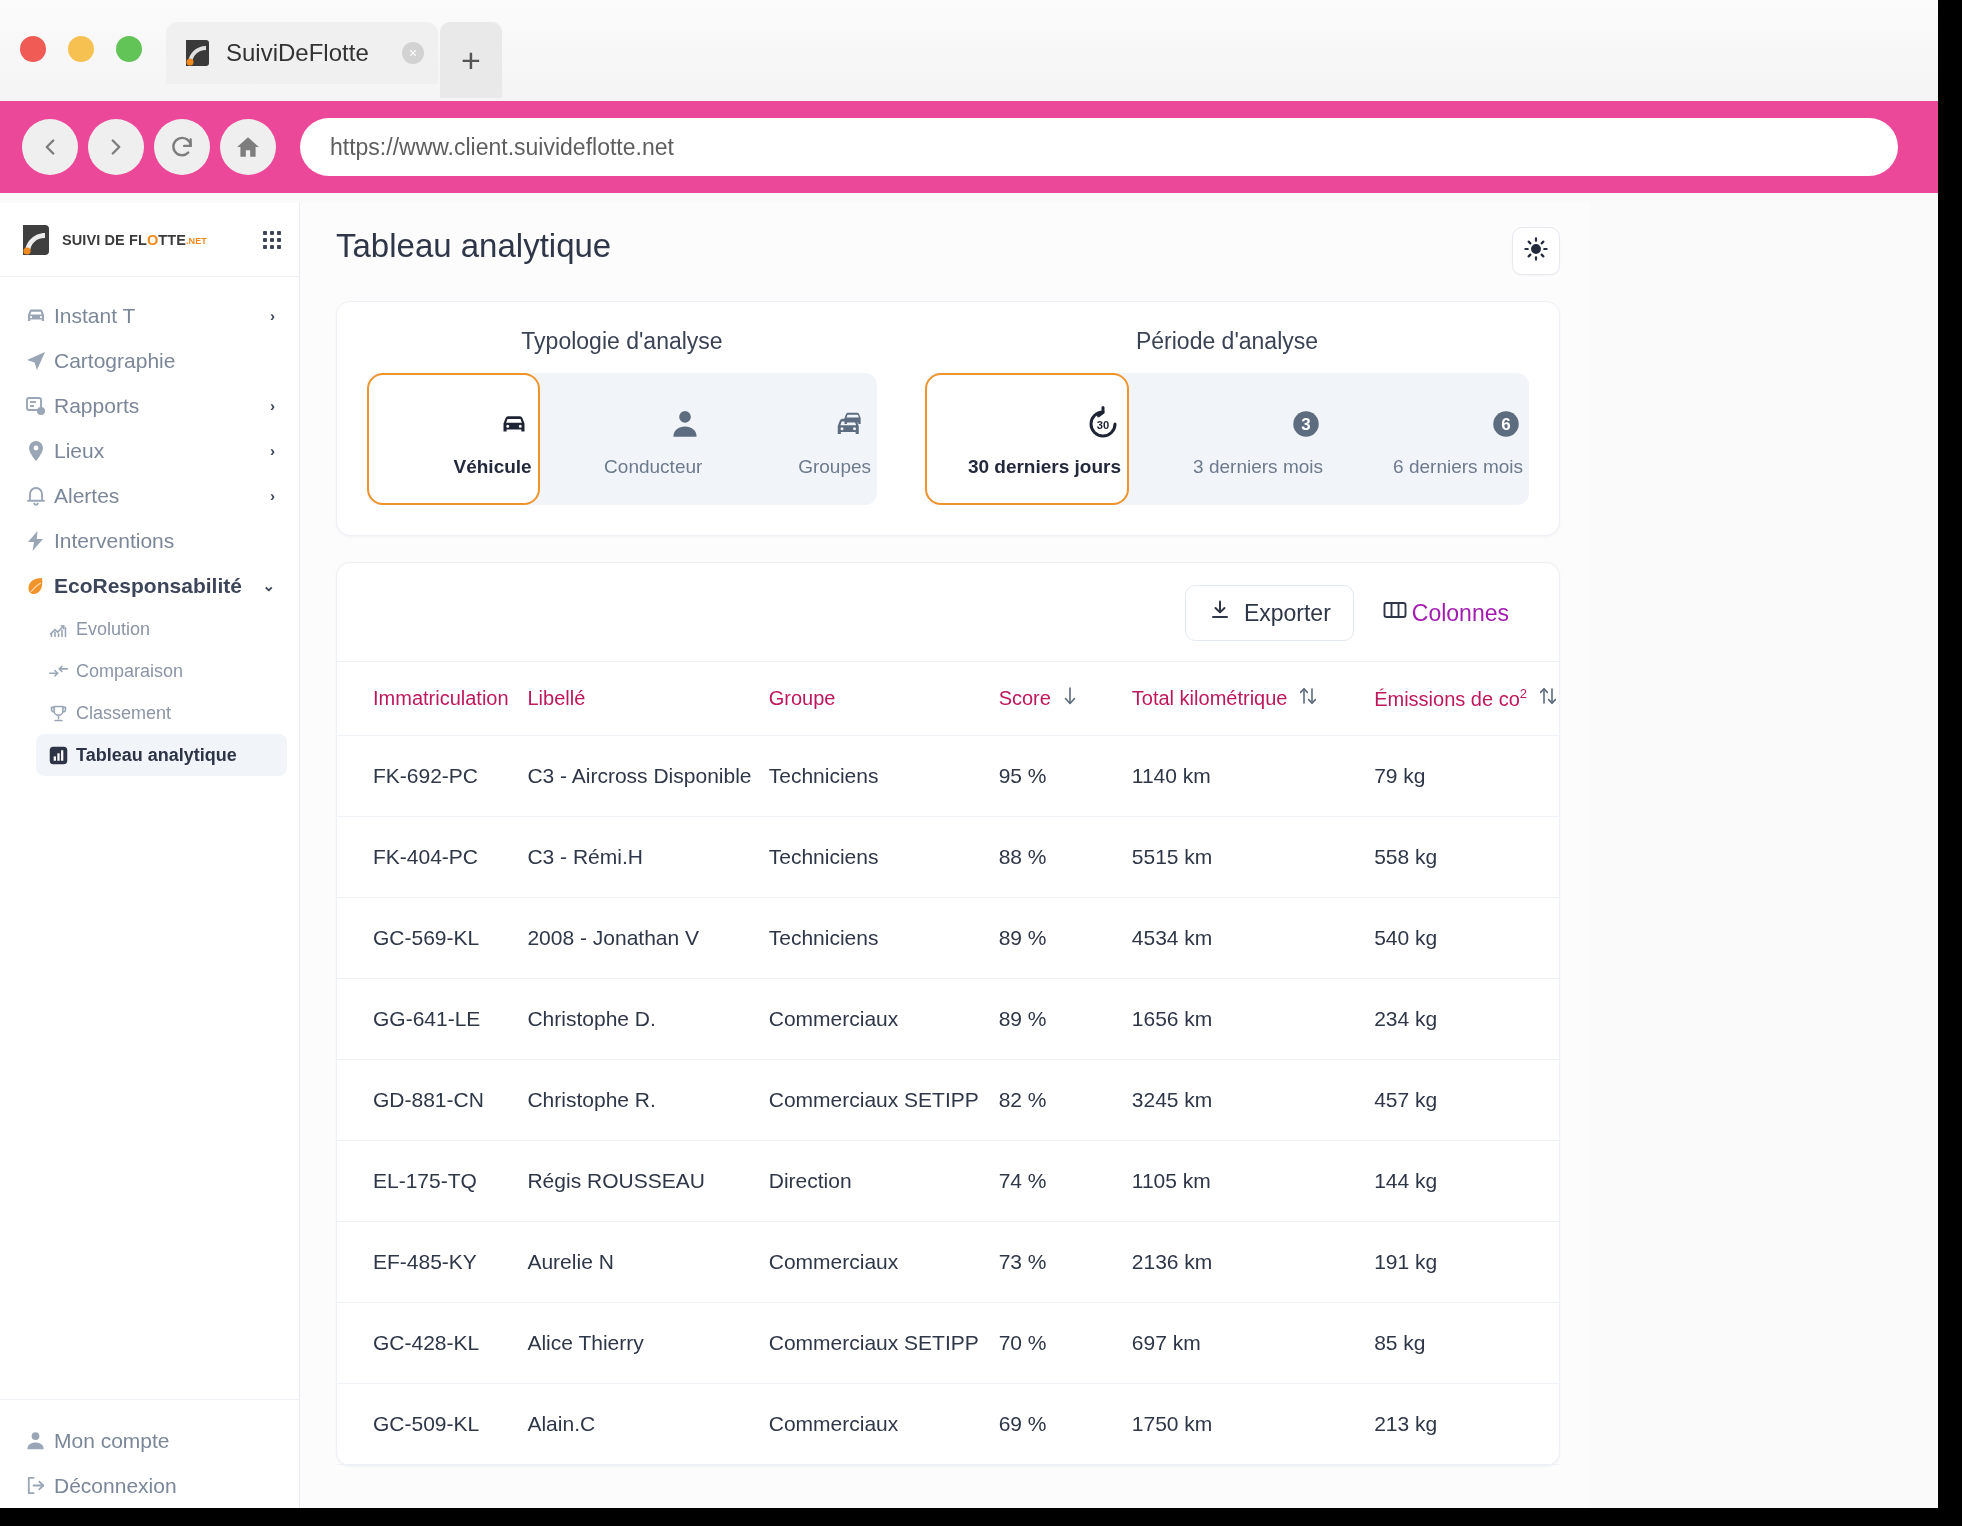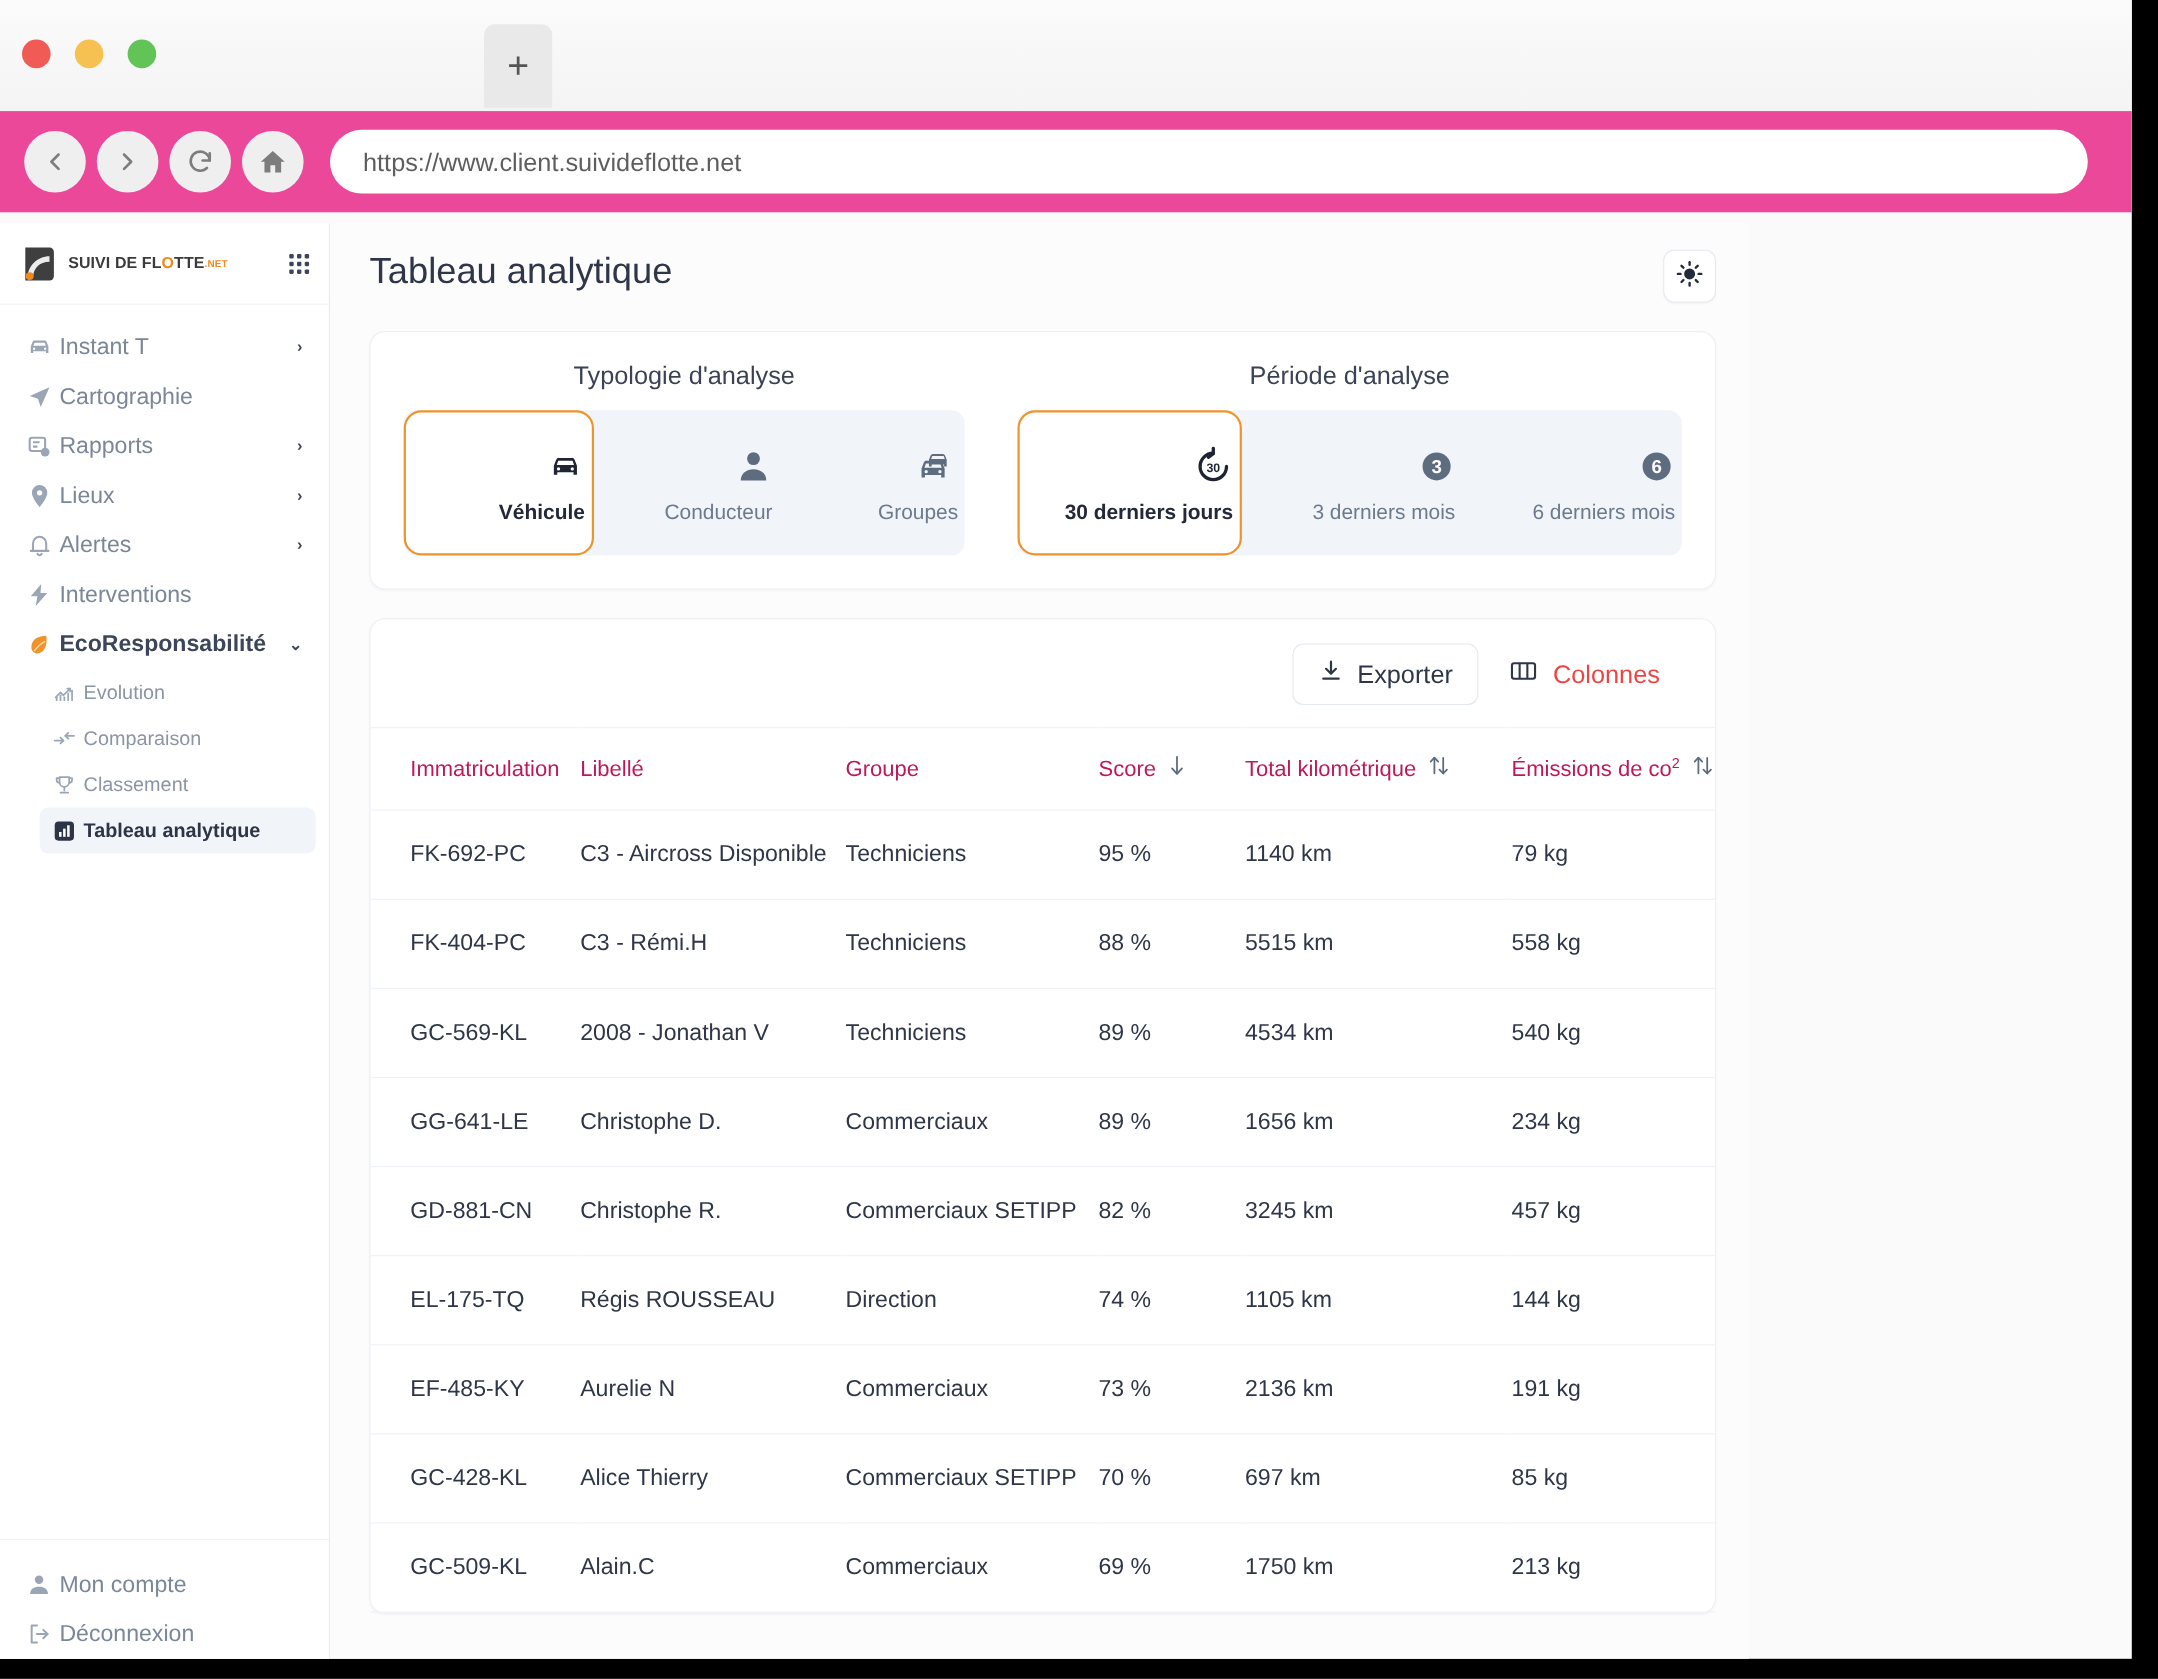--- a/index.html
+++ b/index.html
@@ -151,21 +151,21 @@
     background: #fff; border: 2px solid #f0932b; color: #23293a; font-weight: 700;
   }
 
   .tbl-panel { margin-top: 26px; }
   .tbl-toolbar { display: flex; justify-content: flex-end; align-items: center; padding: 22px 36px 20px; gap: 14px; }
   .btn-export {
     display: flex; align-items: center; gap: 12px;
     border: 1px solid #e4e9ef; border-radius: 10px;
     padding: 12px 22px; font-size: 23px; color: #2e3647; background: #fff;
   }
-  .btn-cols { display: flex; align-items: center; gap: 14px; padding: 12px 14px; font-size: 23px; color: #ef4444; }
+  .btn-cols { display: flex; align-items: center; gap: 4px; padding: 12px 14px; font-size: 23px; color: #a21caf; }
 
   table { width: 100%; border-collapse: collapse; }
   thead th {
     text-align: left; font-size: 20px; font-weight: 400; color: #be185d;
     padding: 22px 0 22px 0; border-top: 1px solid #eef1f5; border-bottom: 1px solid #eef1f5;
     white-space: nowrap;
   }
   thead th .sorthead { display: inline-flex; align-items: center; gap: 10px; }
   tbody td {
     font-size: 21px; color: #2e3647; padding: 28px 0; border-bottom: 1px solid #eef1f5;
@@ -185,20 +185,31 @@
 
 <div class="browser">
 
   <div class="titlebar">
     <div class="traffic">
       <div class="dot red"></div>
       <div class="dot yellow"></div>
       <div class="dot green"></div>
     </div>
 
+    <div class="tab">
+      <span class="tab-fav">
+        <svg width="34" height="34" viewBox="0 0 34 34">
+          <path d="M6 4h20a3 3 0 013 3v20a3 3 0 01-3 3H6z" fill="#3a3a3a"></path>
+          <path d="M8 28a0 0 0 000 0c0-10 8-18 18-18v4C18 14 12 20 12 28z" fill="#fff" opacity=".85"></path>
+          <circle cx="10" cy="26" r="3.5" fill="#f08a1e"></circle>
+        </svg>
+      </span>
+      <span class="tab-title">SuiviDeFlotte</span>
+      <span class="tab-close">×</span>
+    </div>
 
     <div class="newtab">+</div>
   </div>
 
   <div class="navbar">
     <div class="navbtn">
       <svg width="26" height="26" viewBox="0 0 24 24" fill="none" stroke="currentColor" stroke-width="2.2" stroke-linecap="round" stroke-linejoin="round">
           <polyline points="15 18 9 12 15 6"></polyline>
         </svg>
     </div>

